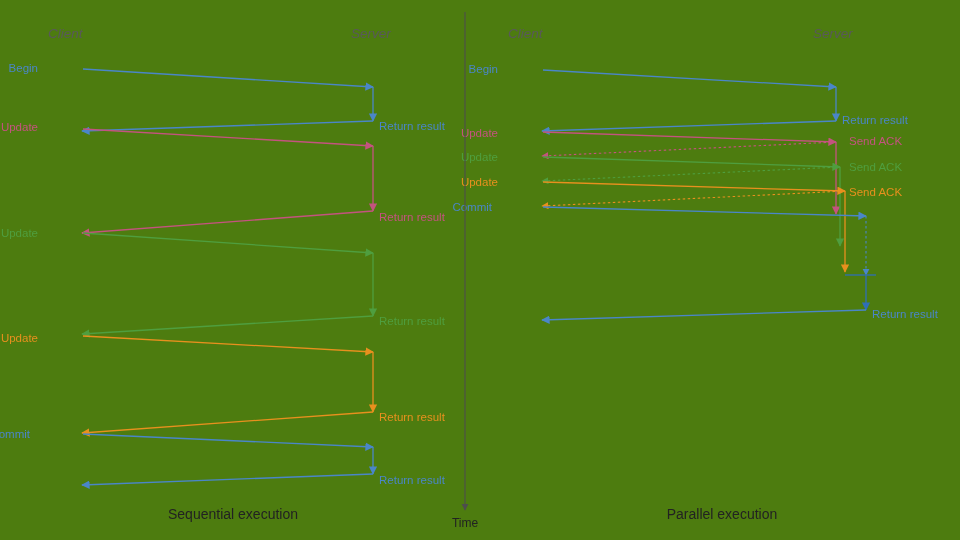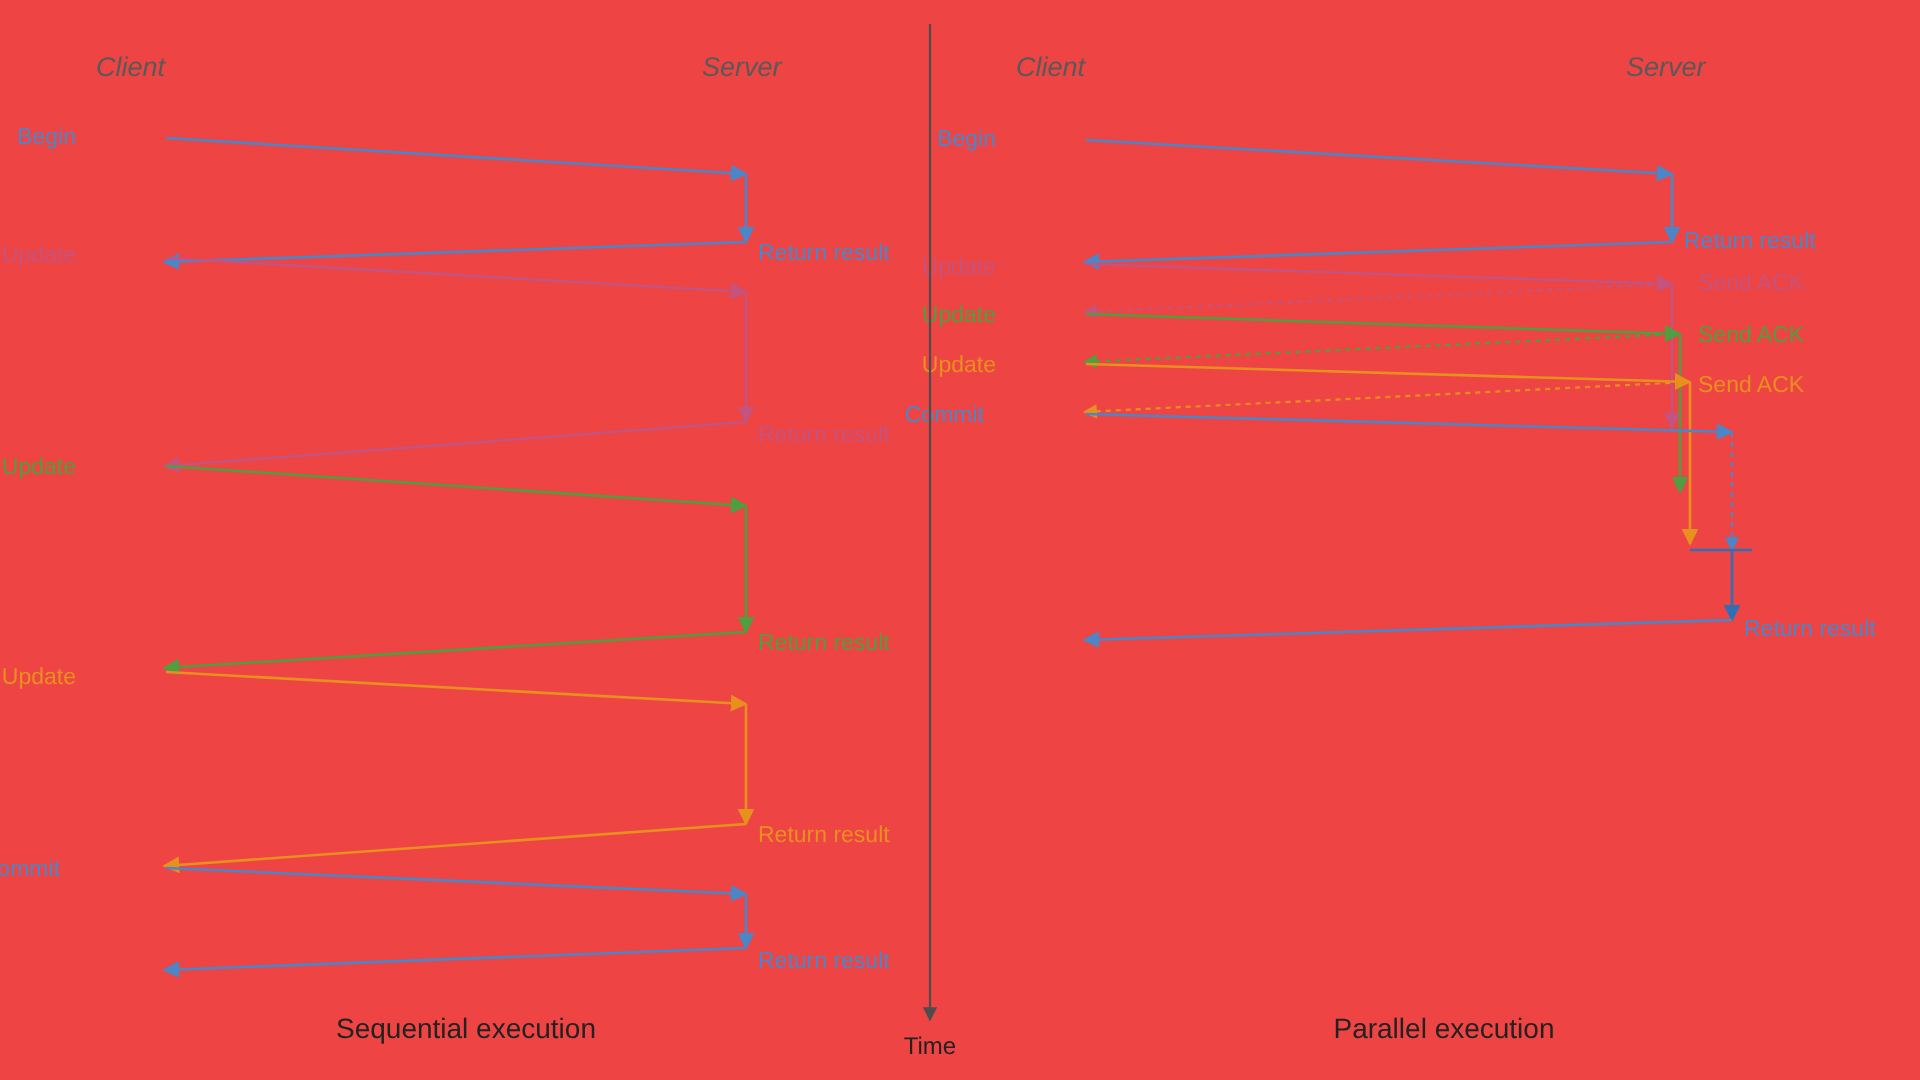--- a/index.html
+++ b/index.html
@@ -1,18 +1,18 @@
 <!DOCTYPE html>
 <html><head>
 <meta charset="utf-8">
 <style>
   html,body{margin:0;padding:0;background:#ffffff;}
   body{width:960px;height:540px;overflow:hidden;
        font-family:"Liberation Sans","DejaVu Sans",sans-serif;}
-  #stage{position:relative;width:960px;height:540px;background:#ef4444;}
+  #stage{position:relative;width:960px;height:540px;background:#4d7c0f;}
   svg#diagram{position:absolute;left:0;top:0;width:960px;height:540px;}
   .actor-label{font-style:italic;font-size:13.5px;fill:#595959;}
   .msg-label{font-size:11.5px;}
   .caption{font-size:14px;fill:#222222;}
   .time-label{font-size:12px;fill:#222222;}
   text{paint-order:stroke;}
 </style>
 </head>
 <body>
 

